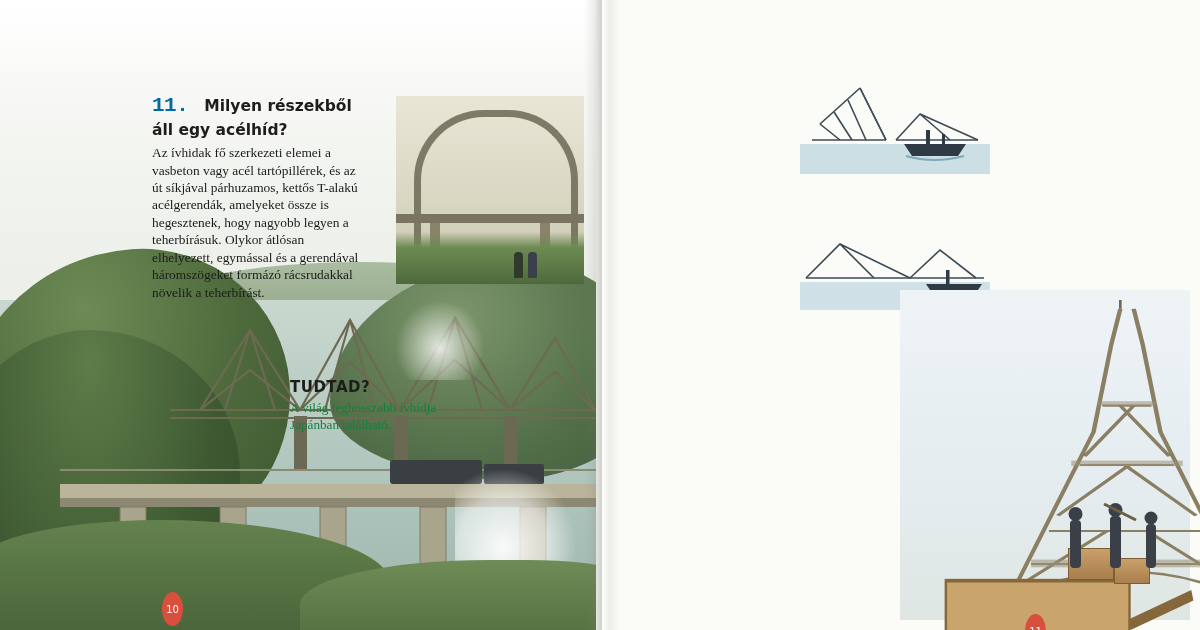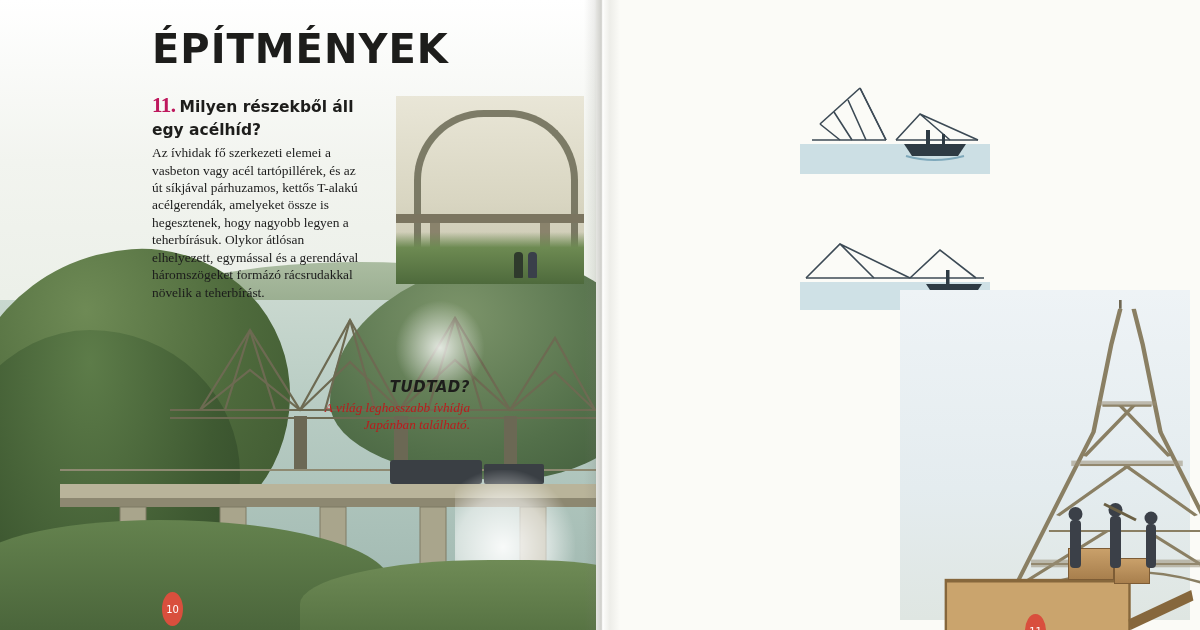--- a/index.html
+++ b/index.html
@@ -162,51 +162,51 @@
   .qblock { position: absolute; }
   .qhead {
     font-family: "DejaVu Sans", sans-serif;
     font-size: 15.5px;
     line-height: 1.32;
     color: #1d1d1b;
     font-weight: 600;
     margin: 0 0 4px 0;
   }
   .qnum {
-    font-family: Liberation Serif, serif;
+    font-family: Liberation Mono, monospace;
     font-weight: 800;
     font-size: 21px;
-    color: #be185d;
+    color: #0369a1;
     letter-spacing: -0.5px;
-    margin-right: 4px;
+    margin-right: 16px;
   }
   .qbody {
     font-family: "Liberation Serif", serif;
     font-size: 13.4px;
     line-height: 1.30;
     color: #1b1b1b;
     text-align: left;
     margin: 0;
   }
 
   
-  .tudtad { position: absolute; text-align: right; font-style: italic; }
+  .tudtad { position: absolute; text-align: left; }
   .tudtad .t-title {
     font-family: "DejaVu Sans", sans-serif;
     font-weight: 700;
     font-size: 15px;
     letter-spacing: .5px;
     color: #1d1d1b;
     margin-bottom: 4px;
   }
   .tudtad .t-body {
     font-family: "Liberation Serif", serif;
     font-size: 13.2px;
     line-height: 1.28;
-    color: #b91c1c;
+    color: #15803d;
   }
 
   .folio {
     position: absolute;
     width: 21px; height: 34px;
     border-radius: 50%;
     background: #d94f3d;
     color: #fff;
     font-family: "DejaVu Sans", sans-serif;
     font-size: 10px;
@@ -301,21 +301,20 @@
     <div class="arch-illo">
       <div class="arch"></div>
       <div class="deck"></div>
       <div class="pier" style="left:34px"></div>
       <div class="pier" style="left:144px"></div>
       <div class="greenery"></div>
       <div class="person" style="left:118px;background:#2f3a2c"></div>
       <div class="person" style="left:132px;background:#3a3f4a"></div>
     </div>
 
-    <div class="chapter-title">ÉPÍTMÉNYEK</div>
 
     <div class="qblock" style="left:152px; top:92px; width:210px;">
       <div class="qhead">
         <span class="qnum">11.</span><span>Milyen részekből áll egy acélhíd?</span>
       </div>
       <p class="qbody">Az ívhidak fő szerkezeti elemei a vasbeton vagy acél tartópillérek, és az út síkjával párhuzamos, kettős T-alakú acélgerendák, amelyeket össze is hegesztenek, hogy nagyobb legyen a teherbírásuk. Olykor átlósan elhelyezett, egymással és a gerendával háromszögeket formázó rácsrudakkal növelik a teherbírást.</p>
     </div>
 
     <div class="tudtad" style="left:290px; top:378px; width:180px;">
       <div class="t-title">TUDTAD?</div>

